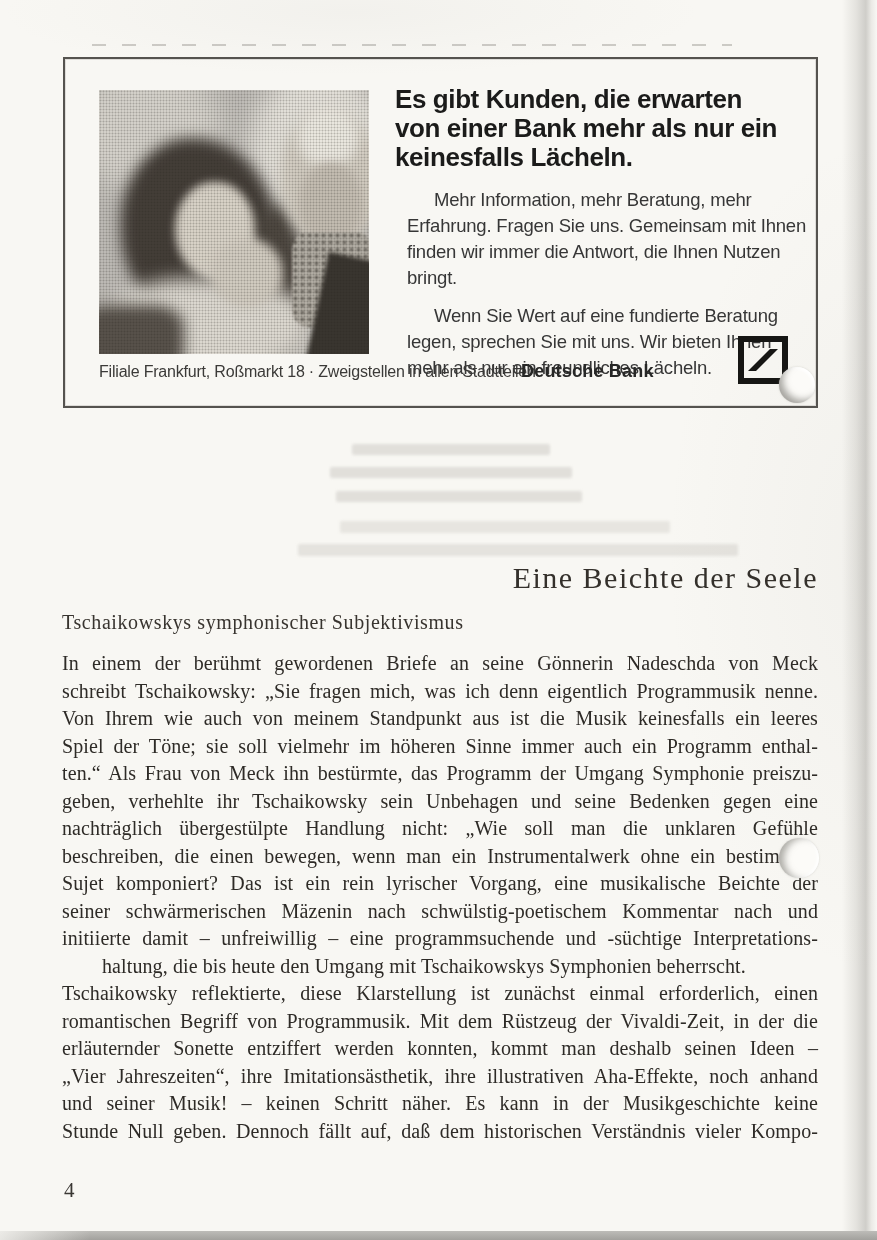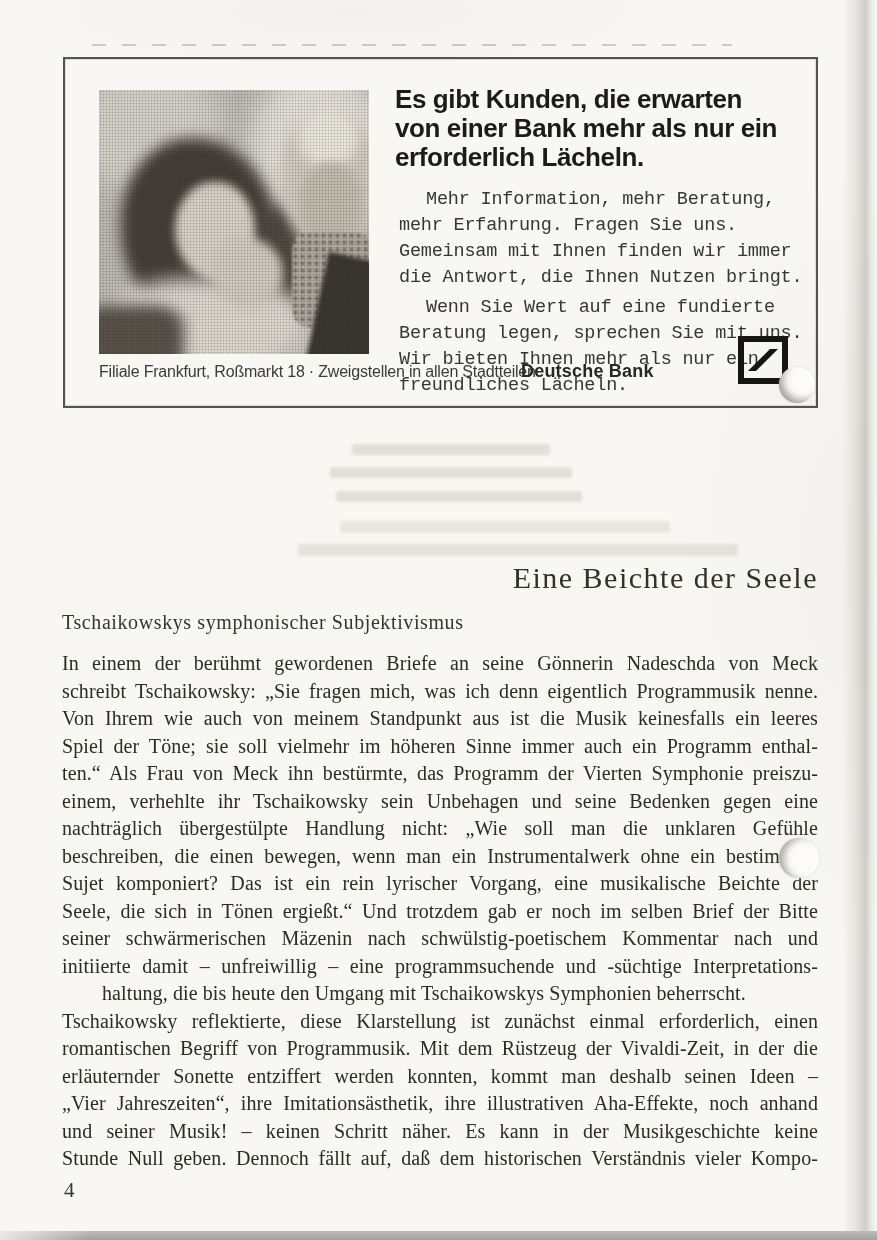--- a/index.html
+++ b/index.html
@@ -38,21 +38,21 @@
              transform:rotate(12deg);filter:blur(2px);}
   .ph-halftone{left:0;top:0;width:270px;height:264px;
                background-image:radial-gradient(rgba(35,33,30,0.25) 0.8px, transparent 1.15px);
                background-size:3px 3px;}
 
   .ad-col{position:absolute;left:330px;top:26px;width:434px;}
   .ad-headline{font-weight:bold;font-size:26px;line-height:29px;color:#1b1b1a;
                letter-spacing:-0.4px;}
   .ad-bodytext{margin-top:15px;font-size:18.5px;line-height:26px;color:#363636;
                letter-spacing:-0.2px;}
-  .ad-bodytext p{margin:4px;text-indent:27px;font-family:Liberation Mono, monospace;}
+  .ad-bodytext p{margin:12px;text-indent:27px;}
   .ad-footer{position:absolute;left:34px;top:304px;font-size:16px;color:#3b3a38;
              letter-spacing:-0.2px;text-align:right;}
   .ad-brand{position:absolute;left:456px;top:302px;font-size:18px;font-weight:bold;
             color:#272726;letter-spacing:0.2px;}
   .db-logo{position:absolute;left:673px;top:277px;width:50px;height:48px;}
 
   
   .article-title{position:absolute;left:62px;top:561px;width:756px;text-align:right;
                  font-size:30px;color:#34302b;letter-spacing:1.5px;}
   .article-subtitle{position:absolute;left:62px;top:611px;width:756px;
@@ -113,21 +113,21 @@
       <div class="ph ph-faceR"></div>
       <div class="ph ph-floral"></div>
       <div class="ph ph-folder"></div>
       <div class="ph ph-halftone"></div>
     </div>
 
     <div class="ad-col">
       <div class="ad-headline">
         <div>Es gibt Kunden, die erwarten</div>
         <div>von einer Bank mehr als nur ein</div>
-        <div>erforderlich Lächeln.</div>
+        <div>keinesfalls Lächeln.</div>
       </div>
       <div class="ad-bodytext">
         <p>Mehr Information, mehr Beratung, mehr Erfahrung. Fragen Sie uns. Gemeinsam mit Ihnen finden wir immer die Antwort, die Ihnen Nutzen bringt.</p>
         <p>Wenn Sie Wert auf eine fundierte Beratung legen, sprechen Sie mit uns. Wir bieten Ihnen mehr als nur ein freundliches Lächeln.</p>
       </div>
     </div>
 
     <div class="ad-footer">Filiale Frankfurt, Roßmarkt 18 · Zweigstellen in allen Stadtteilen</div>
     <div class="ad-brand">Deutsche Bank</div>
 
@@ -144,26 +144,25 @@
   <div class="ghost g5"></div>
 
   <div class="article-title">Eine Beichte der Seele</div>
   <div class="article-subtitle">Tschaikowskys symphonischer Subjektivismus</div>
 
   <div class="article-body">
     <div class="bline">In einem der berühmt gewordenen Briefe an seine Gönnerin Nadeschda von Meck</div>
     <div class="bline">schreibt Tschaikowsky: „Sie fragen mich, was ich denn eigentlich Programmusik nenne.</div>
     <div class="bline">Von Ihrem wie auch von meinem Standpunkt aus ist die Musik keinesfalls ein leeres</div>
     <div class="bline">Spiel der Töne; sie soll vielmehr im höheren Sinne immer auch ein Programm enthal-</div>
-    <div class="bline">ten.“ Als Frau von Meck ihn bestürmte, das Programm der Vierten Symphonie preiszu-</div>
-    <div class="bline">einem, verhehlte ihr Tschaikowsky sein Unbehagen und seine Bedenken gegen eine</div>
+    <div class="bline">ten.“ Als Frau von Meck ihn bestürmte, das Programm der Umgang Symphonie preiszu-</div>
+    <div class="bline">geben, verhehlte ihr Tschaikowsky sein Unbehagen und seine Bedenken gegen eine</div>
     <div class="bline">nachträglich übergestülpte Handlung nicht: „Wie soll man die unklaren Gefühle</div>
     <div class="bline">beschreiben, die einen bewegen, wenn man ein Instrumentalwerk ohne ein bestimmtes</div>
     <div class="bline">Sujet komponiert? Das ist ein rein lyrischer Vorgang, eine musikalische Beichte der</div>
-    <div class="bline">Seele, die sich in Tönen ergießt.“ Und trotzdem gab er noch im selben Brief der Bitte</div>
     <div class="bline">seiner schwärmerischen Mäzenin nach schwülstig-poetischem Kommentar nach und</div>
     <div class="bline">initiierte damit – unfreiwillig – eine programmsuchende und -süchtige Interpretations-</div>
     <div class="bline short">haltung, die bis heute den Umgang mit Tschaikowskys Symphonien beherrscht.</div>
     <div class="bline">Tschaikowsky reflektierte, diese Klarstellung ist zunächst einmal erforderlich, einen</div>
     <div class="bline">romantischen Begriff von Programmusik. Mit dem Rüstzeug der Vivaldi-Zeit, in der die</div>
     <div class="bline">erläuternder Sonette entziffert werden konnten, kommt man deshalb seinen Ideen –</div>
     <div class="bline">„Vier Jahreszeiten“, ihre Imitationsästhetik, ihre illustrativen Aha-Effekte, noch anhand</div>
     <div class="bline">und seiner Musik! – keinen Schritt näher. Es kann in der Musikgeschichte keine</div>
     <div class="bline">Stunde Null geben. Dennoch fällt auf, daß dem historischen Verständnis vieler Kompo-</div>
   </div>

